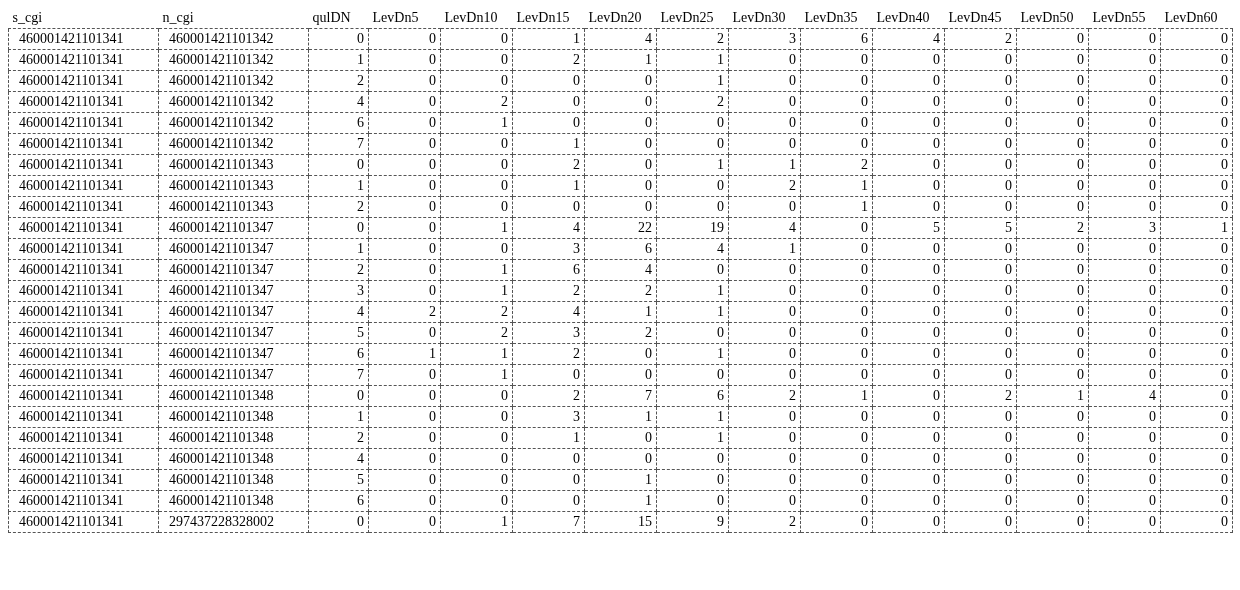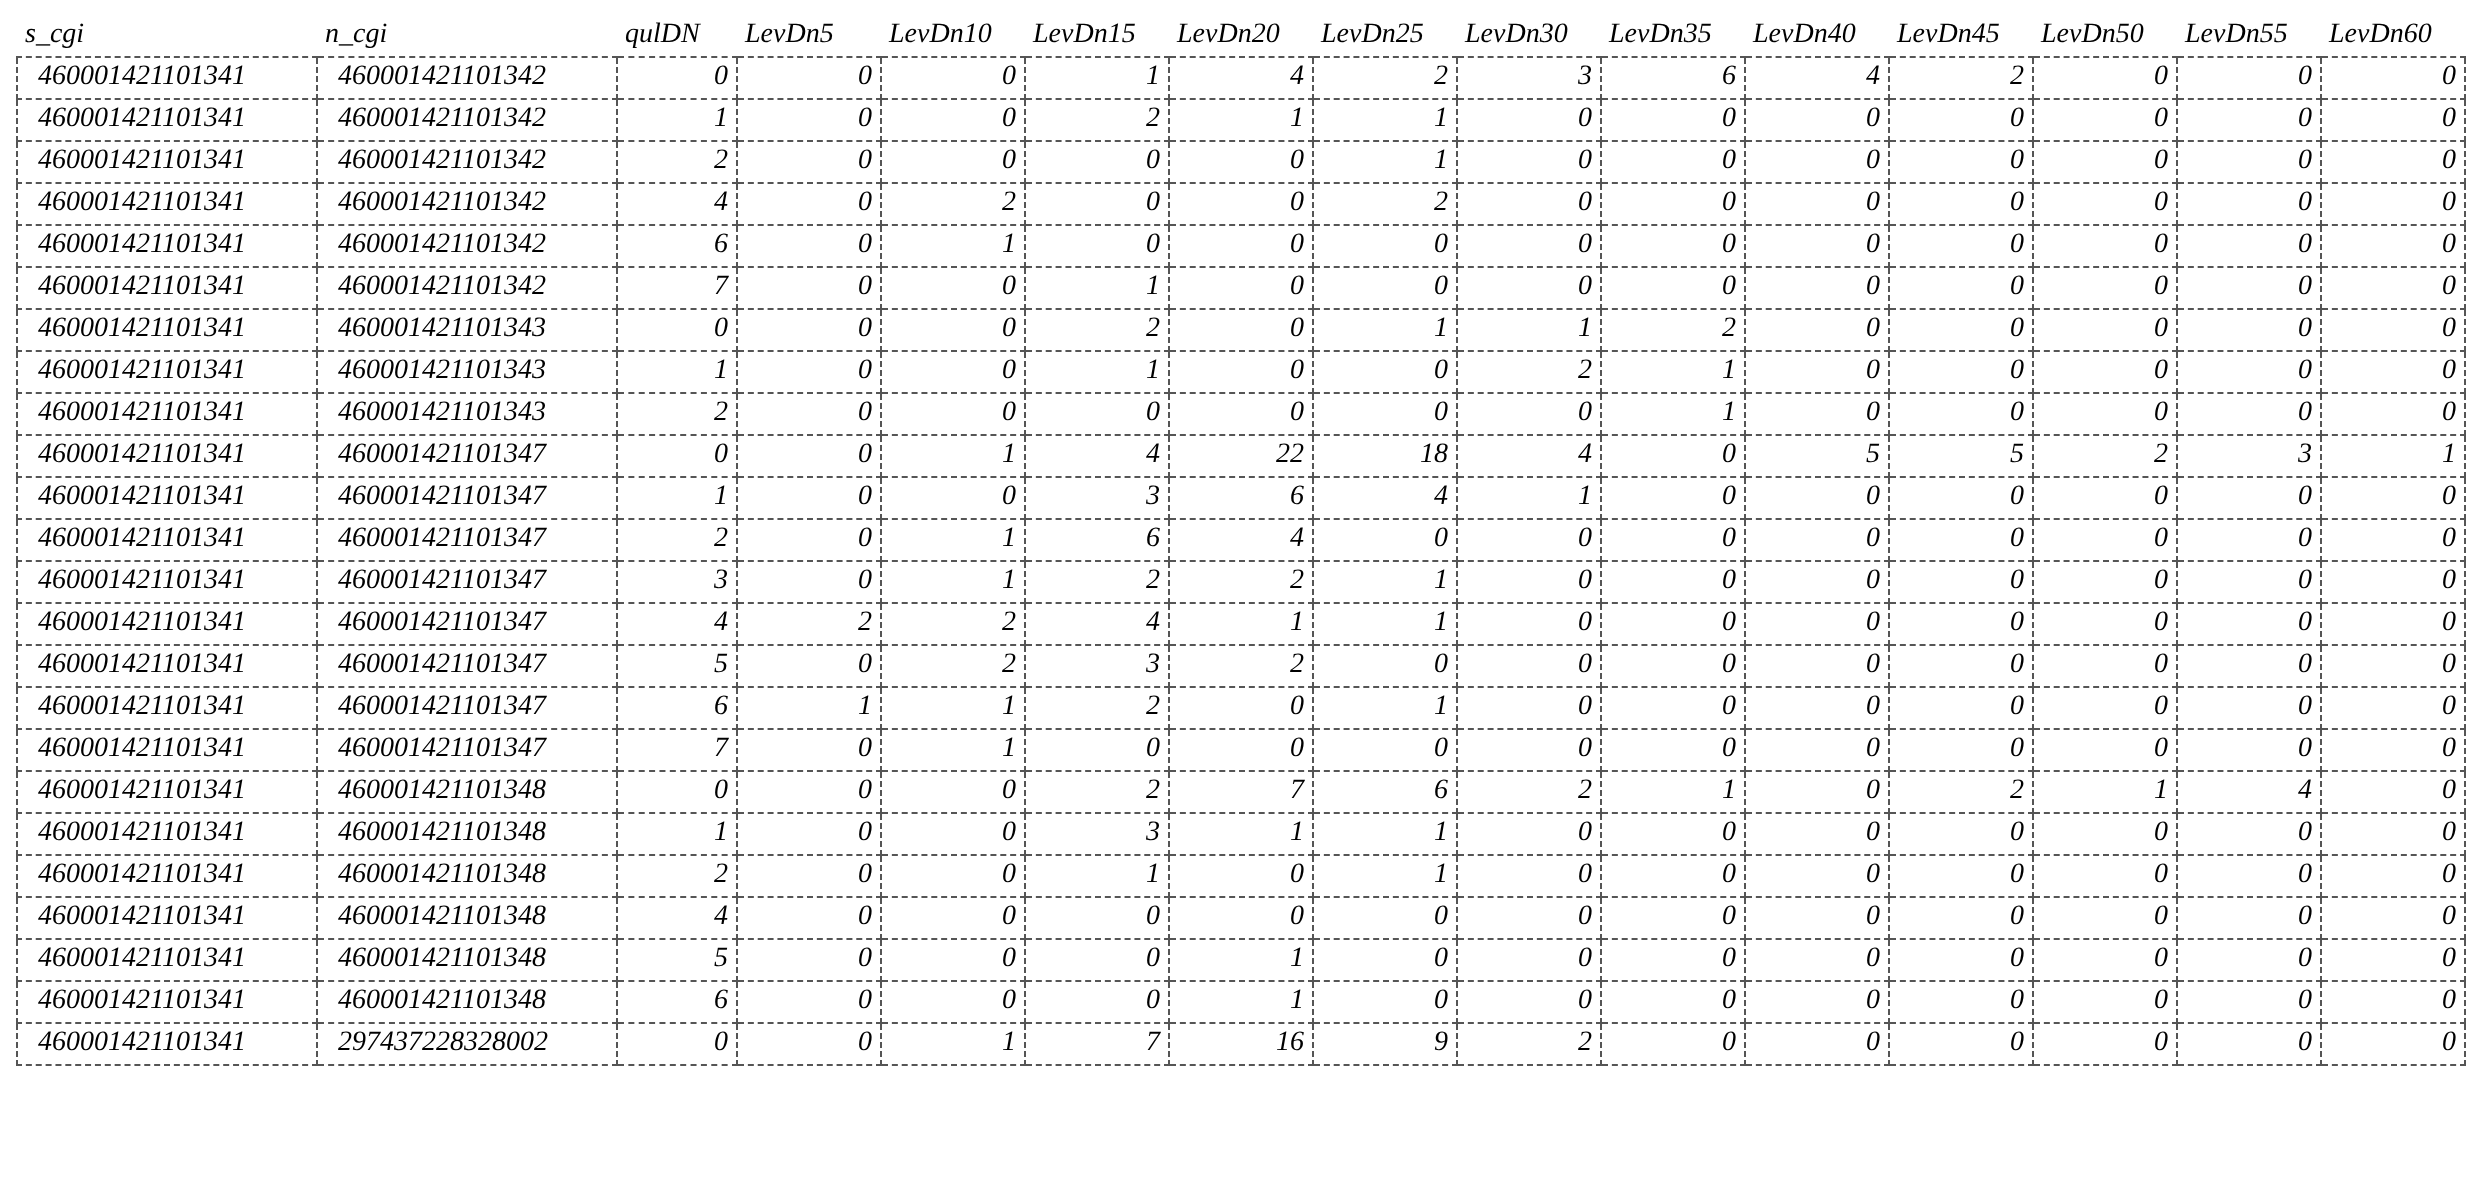--- a/index.html
+++ b/index.html
@@ -7,21 +7,20 @@
     padding: 8px;
     font-family: "Times New Roman", serif;
     font-size: 14px;
     background: #fff;
     color: #000;
   }
   table {
     border-collapse: collapse;
     width: 1224px;
     table-layout: fixed;
-    font-style: italic;
   }
   th, td {
     border: 1px dashed #555;
     padding: 2px 4px;
     height: 20px;
     box-sizing: border-box;
     white-space: nowrap;
     overflow: hidden;
   }
   th {
@@ -240,21 +239,21 @@
         <td class="num">0</td>
       </tr>
       <tr>
         <td class="txt">460001421101341</td>
         <td class="txt">460001421101347</td>
         <td class="num">0</td>
         <td class="num">0</td>
         <td class="num">1</td>
         <td class="num">4</td>
         <td class="num">22</td>
-        <td class="num">18</td>
+        <td class="num">19</td>
         <td class="num">4</td>
         <td class="num">0</td>
         <td class="num">5</td>
         <td class="num">5</td>
         <td class="num">2</td>
         <td class="num">3</td>
         <td class="num">1</td>
       </tr>
       <tr>
         <td class="txt">460001421101341</td>
@@ -477,21 +476,21 @@
         <td class="num">0</td>
         <td class="num">0</td>
       </tr>
       <tr>
         <td class="txt">460001421101341</td>
         <td class="txt">297437228328002</td>
         <td class="num">0</td>
         <td class="num">0</td>
         <td class="num">1</td>
         <td class="num">7</td>
-        <td class="num">16</td>
+        <td class="num">15</td>
         <td class="num">9</td>
         <td class="num">2</td>
         <td class="num">0</td>
         <td class="num">0</td>
         <td class="num">0</td>
         <td class="num">0</td>
         <td class="num">0</td>
         <td class="num">0</td>
       </tr>
     </tbody>

